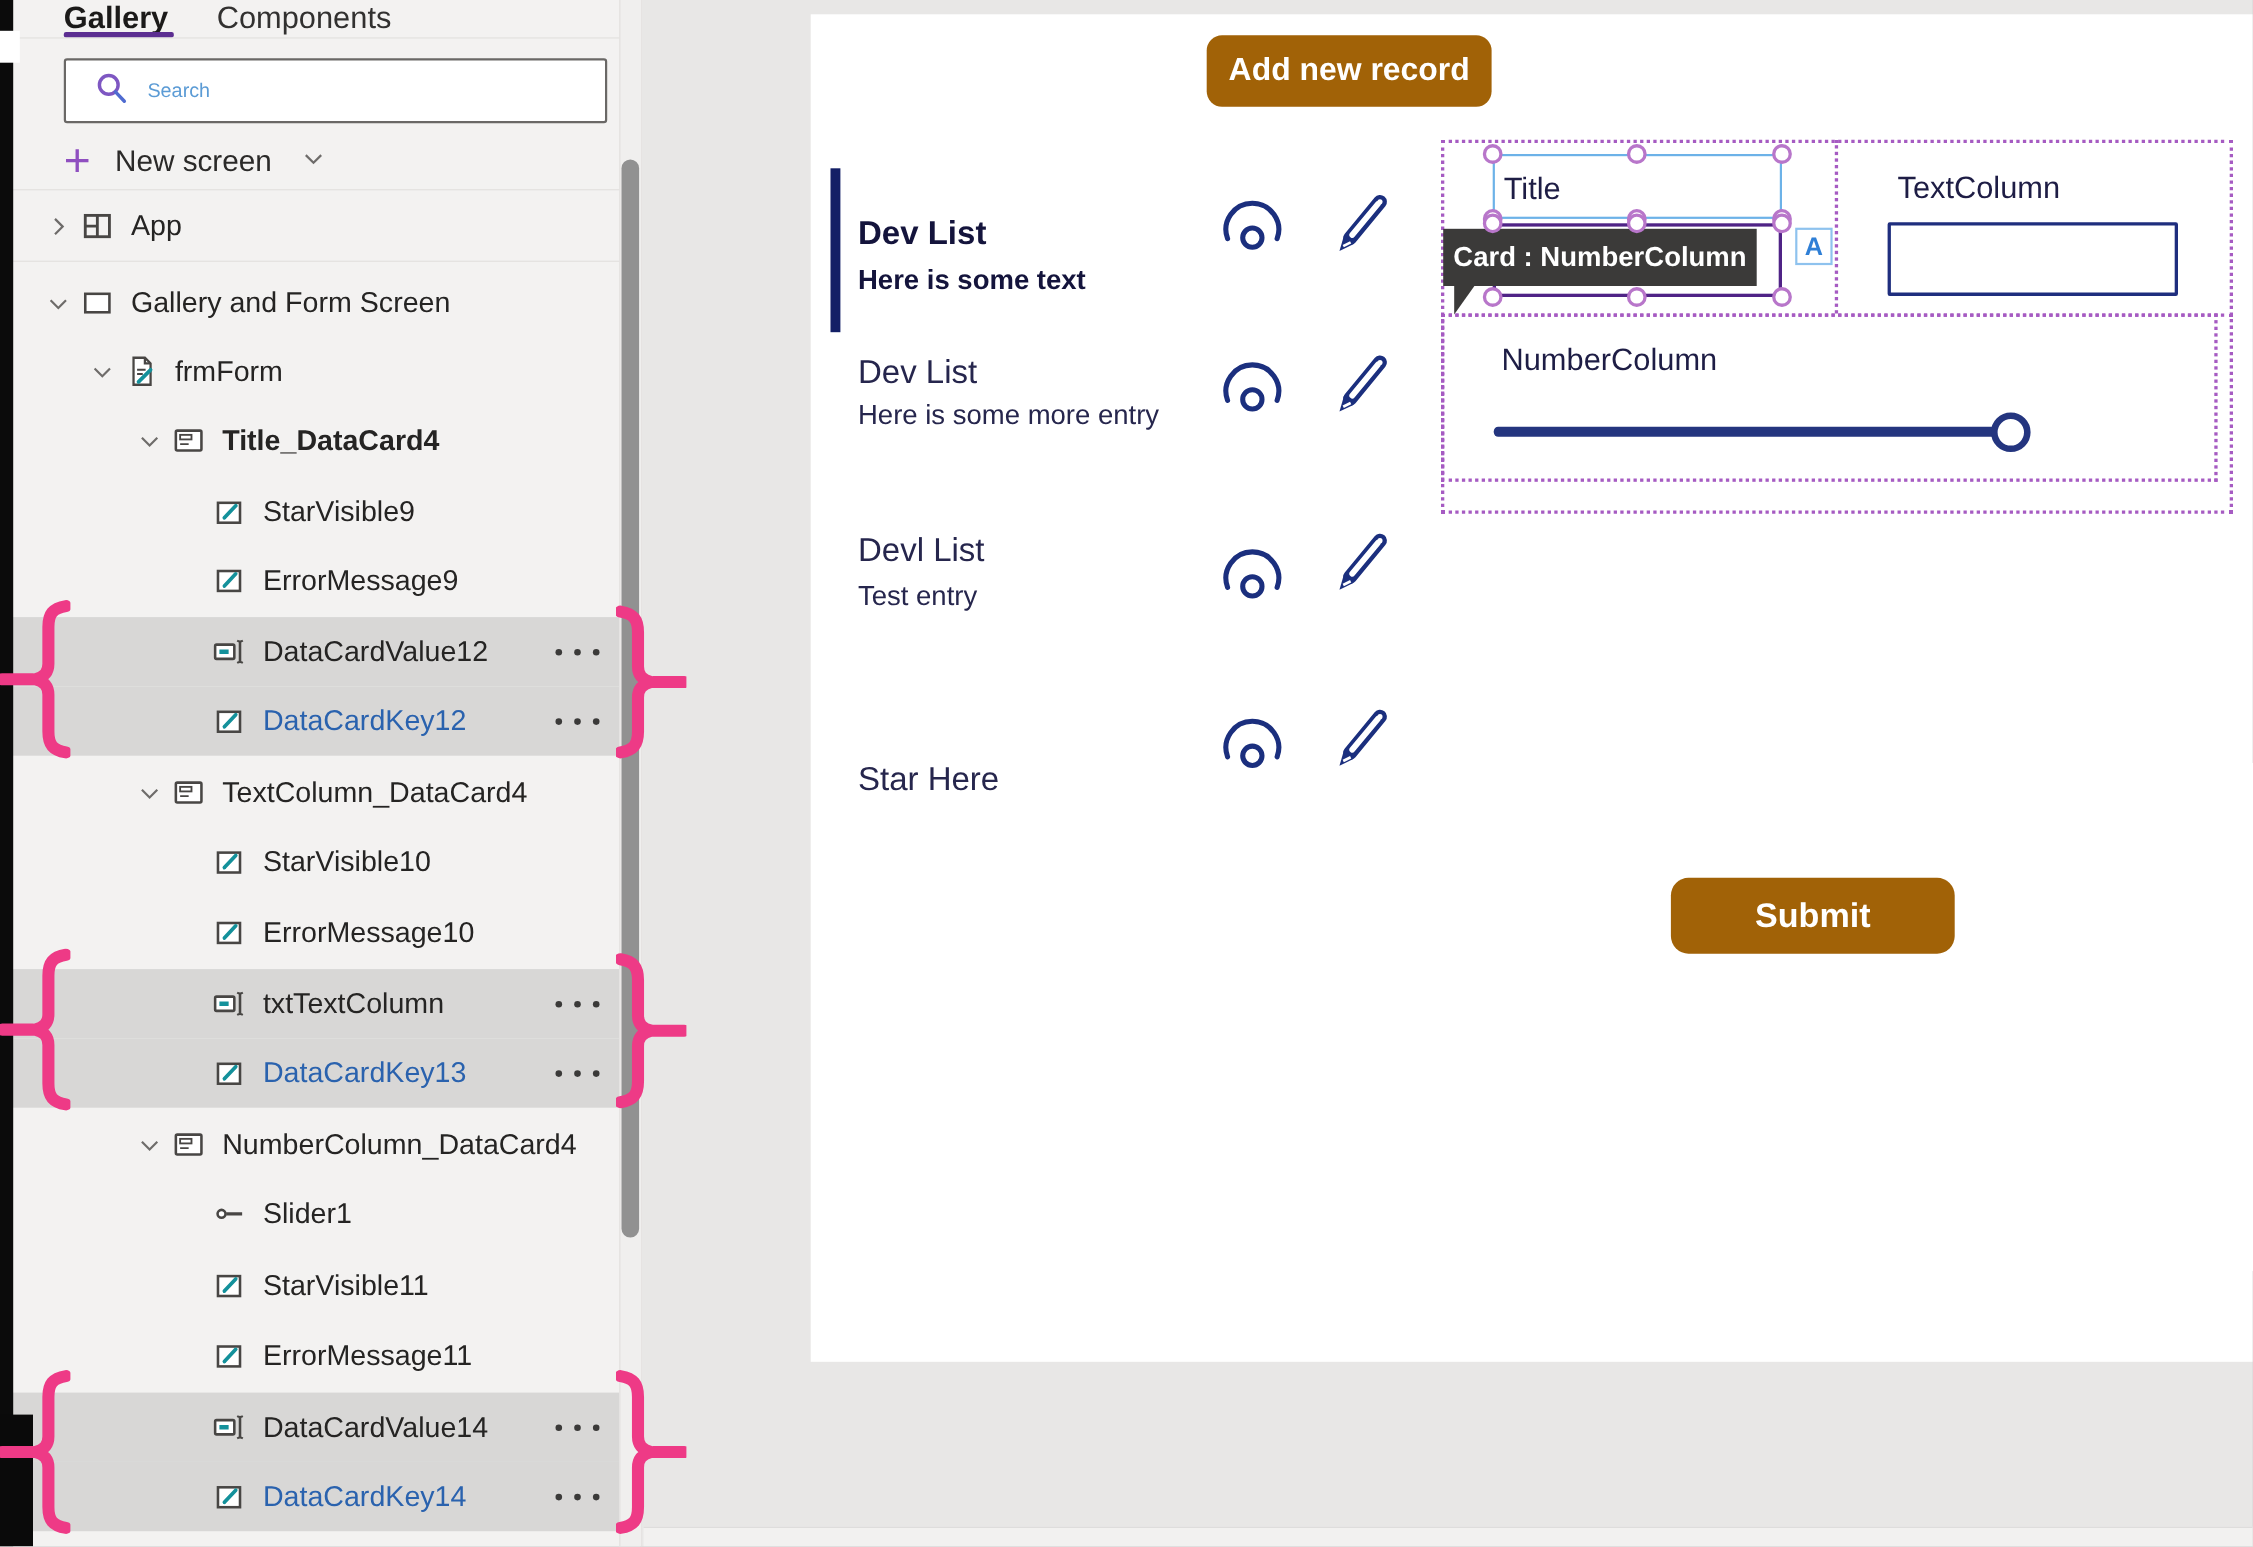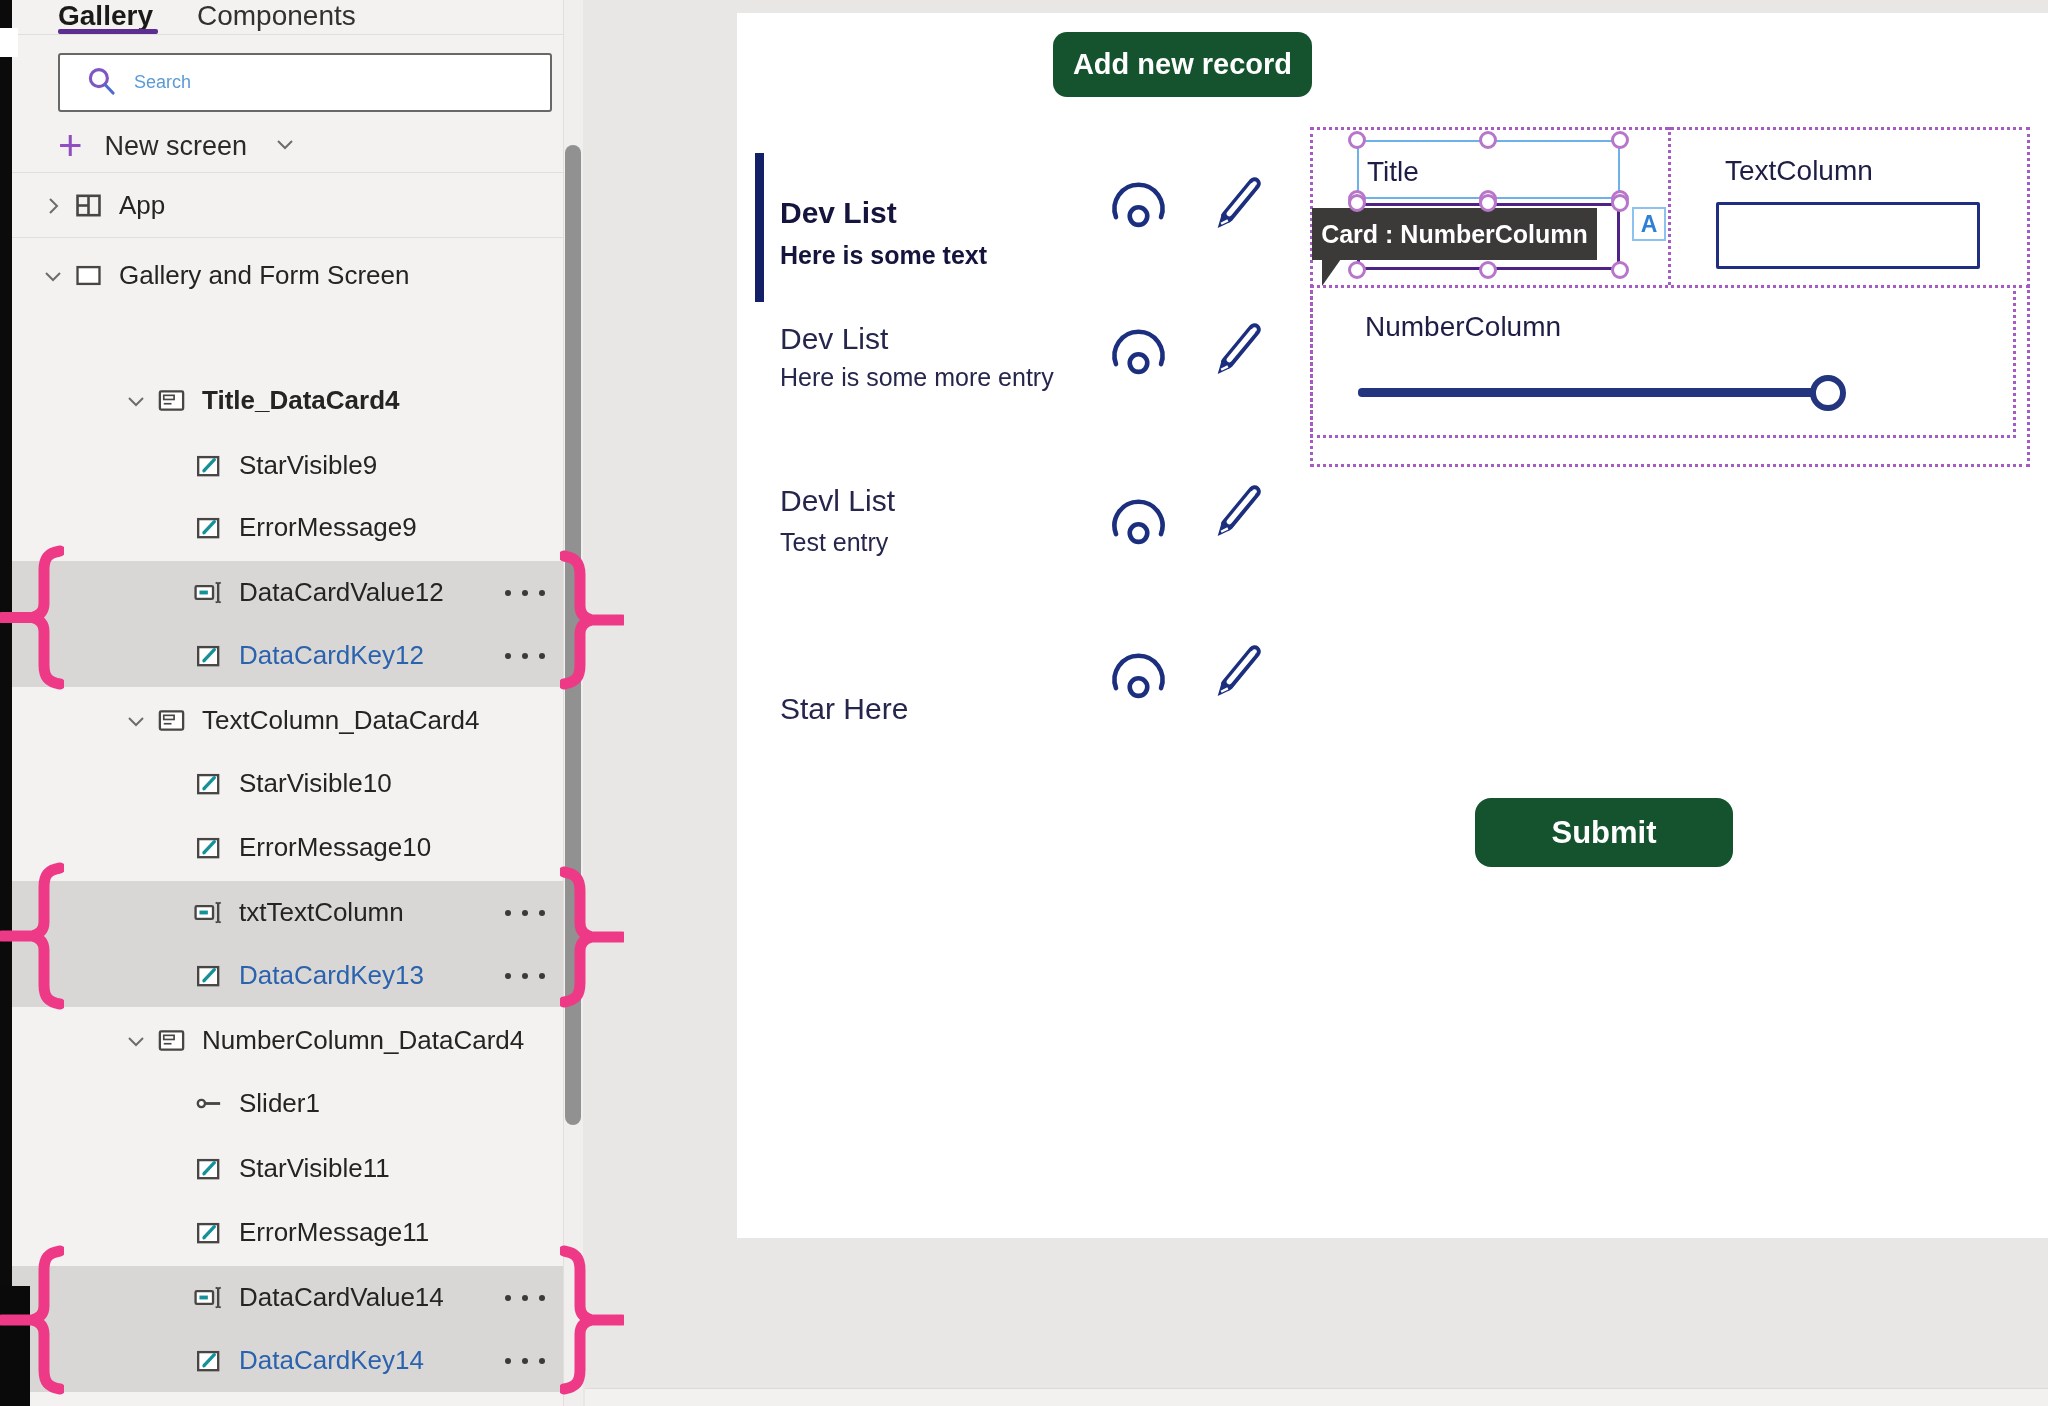--- a/index.html
+++ b/index.html
@@ -39,21 +39,21 @@
 
   
   .blackbar{position:absolute;left:0;top:0;width:12px;height:1406px;background:#0b0b0b;}
   .whitenotch{position:absolute;left:0;top:28px;width:18px;height:29px;background:#ffffff;}
   .blackbottom{position:absolute;left:0;top:1286px;width:30px;height:120px;background:#0a0a0a;}
 
   
   .artboard{position:absolute;left:737px;top:13px;width:1311px;height:1225px;background:#ffffff;}
   .bottomstrip{position:absolute;left:585px;top:1388px;width:1463px;height:18px;background:#f2f1f0;border-top:1px solid #dcdbda;}
 
-  .btn{position:absolute;background:#14532d;color:#fff;font-weight:bold;display:flex;align-items:center;justify-content:center;cursor:pointer;}
+  .btn{position:absolute;background:#a16207;color:#fff;font-weight:bold;display:flex;align-items:center;justify-content:center;cursor:pointer;margin-left:44px;}
   .btn-add{left:1053px;top:32px;width:259px;height:65px;border-radius:14px;font-size:29px;}
   .btn-submit{left:1475px;top:798px;width:258px;height:69px;border-radius:16px;font-size:31px;}
 
   .selbar{position:absolute;left:755px;top:153px;width:9px;height:149px;background:#131f66;}
   .gtitle{position:absolute;left:780px;font-size:30px;color:#26264d;white-space:nowrap;}
   .gsub{position:absolute;left:780px;font-size:25px;color:#26264d;white-space:nowrap;}
   .gtitle.b,.gsub.b{font-weight:bold;color:#14143c;}
   .gicon{position:absolute;cursor:pointer;}
 
   
@@ -121,20 +121,38 @@
           <svg width="24" height="24" viewBox="0 0 24 24">
             <path d="M5 9l7 7 7-7" fill="none" stroke="#6e6c6a" stroke-width="2"></path>
           </svg>
         </span>
       <span class="ticon">
           <svg width="31" height="31" viewBox="0 0 24 24">
             <rect x="3.5" y="5.5" width="17" height="13" fill="#fff" stroke="#484644" stroke-width="1.8"></rect>
           </svg>
         </span>
       <span class="tlabel">Gallery and Form Screen</span>
+    </div>
+    <div class="trow lvl1" style="top: 306px;">
+      <span class="chev">
+          <svg width="24" height="24" viewBox="0 0 24 24">
+            <path d="M5 9l7 7 7-7" fill="none" stroke="#6e6c6a" stroke-width="2"></path>
+          </svg>
+        </span>
+      <span class="ticon">
+          <svg width="31" height="31" viewBox="0 0 24 24">
+            <path d="M6.5 2.5h8l4 4v15h-12z" fill="#fff" stroke="#484644" stroke-width="1.6"></path>
+            <path d="M14.5 2.5v4h4" fill="none" stroke="#484644" stroke-width="1.6"></path>
+            <line x1="9" y1="11" x2="15" y2="11" stroke="#484644" stroke-width="1.4"></line>
+            <line x1="9" y1="14" x2="13" y2="14" stroke="#484644" stroke-width="1.4"></line>
+            <path d="M10 19.5L18.5 11" stroke="#14919b" stroke-width="2.6" stroke-linecap="round"></path>
+            <path d="M9.2 20.3l2-.5-1.5-1.5z" fill="#14919b"></path>
+          </svg>
+        </span>
+      <span class="tlabel">frmForm</span>
     </div>
     <div class="trow lvl2" style="top: 369px; font-weight: bold;">
       <span class="chev">
           <svg width="24" height="24" viewBox="0 0 24 24">
             <path d="M5 9l7 7 7-7" fill="none" stroke="#6e6c6a" stroke-width="2"></path>
           </svg>
         </span>
       <span class="ticon">
           <svg width="31" height="31" viewBox="0 0 24 24">
             <rect x="3" y="5" width="18" height="14" rx="1" fill="#fff" stroke="#484644" stroke-width="1.8"></rect>

